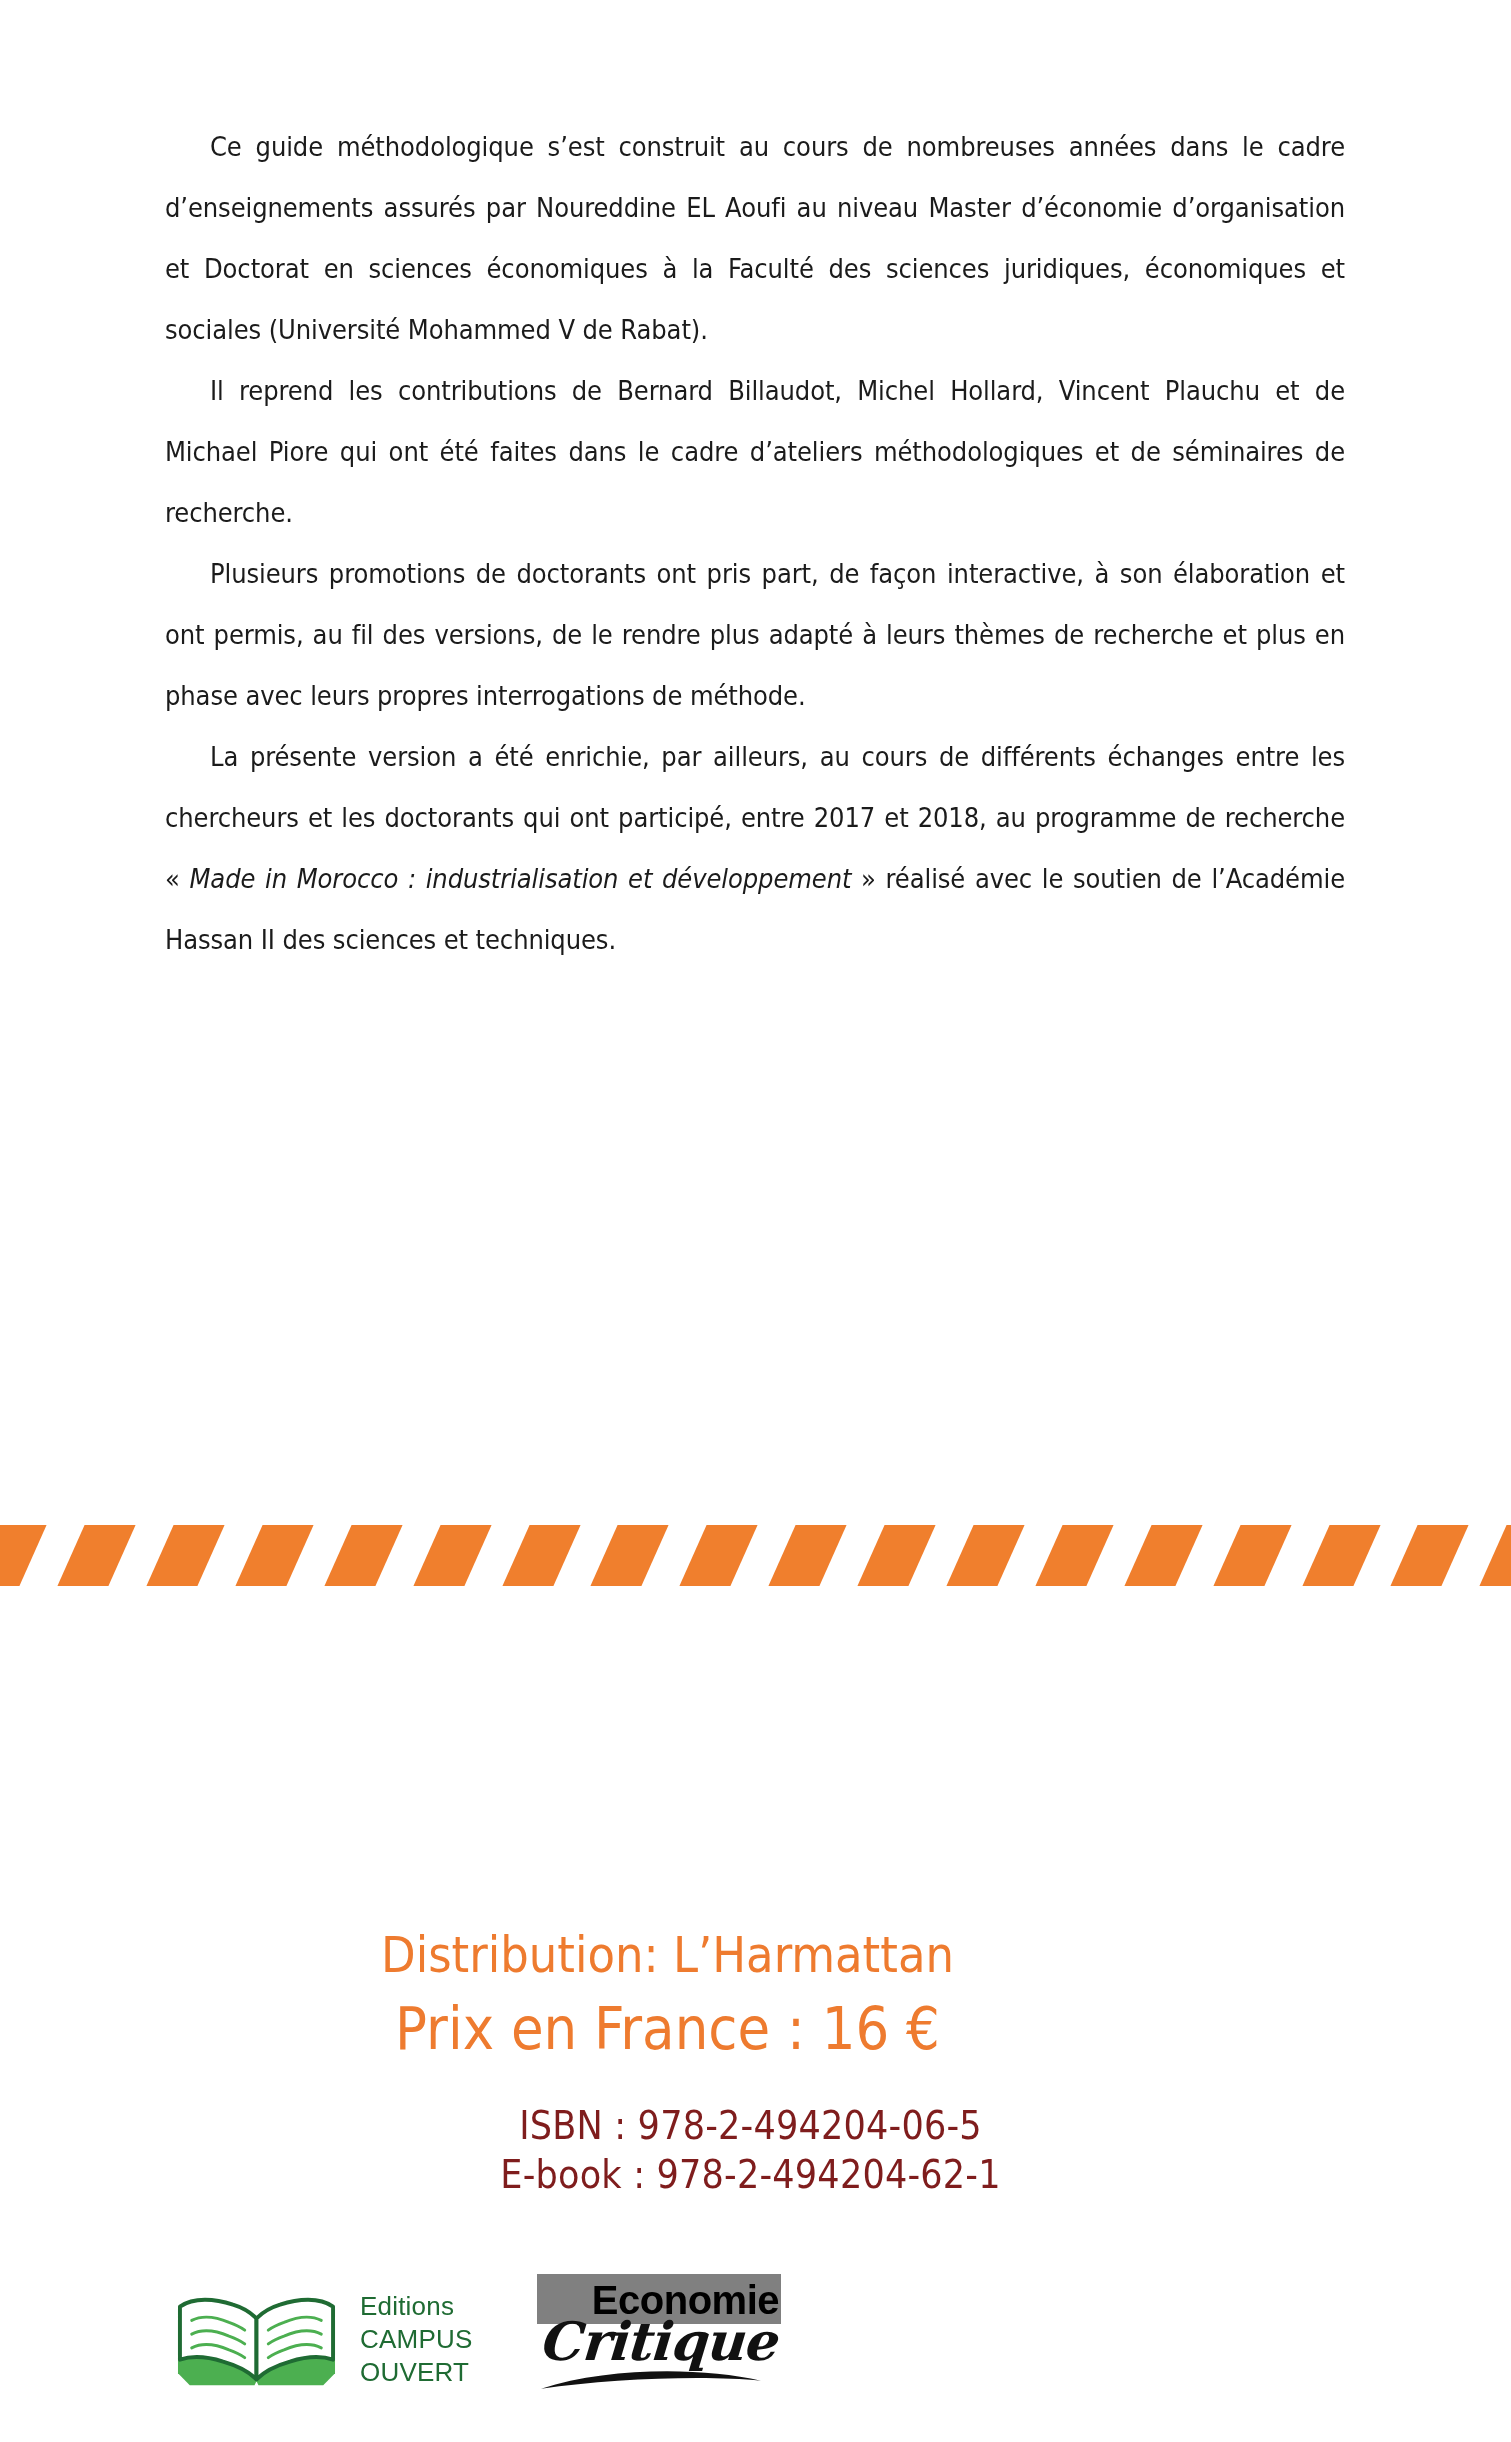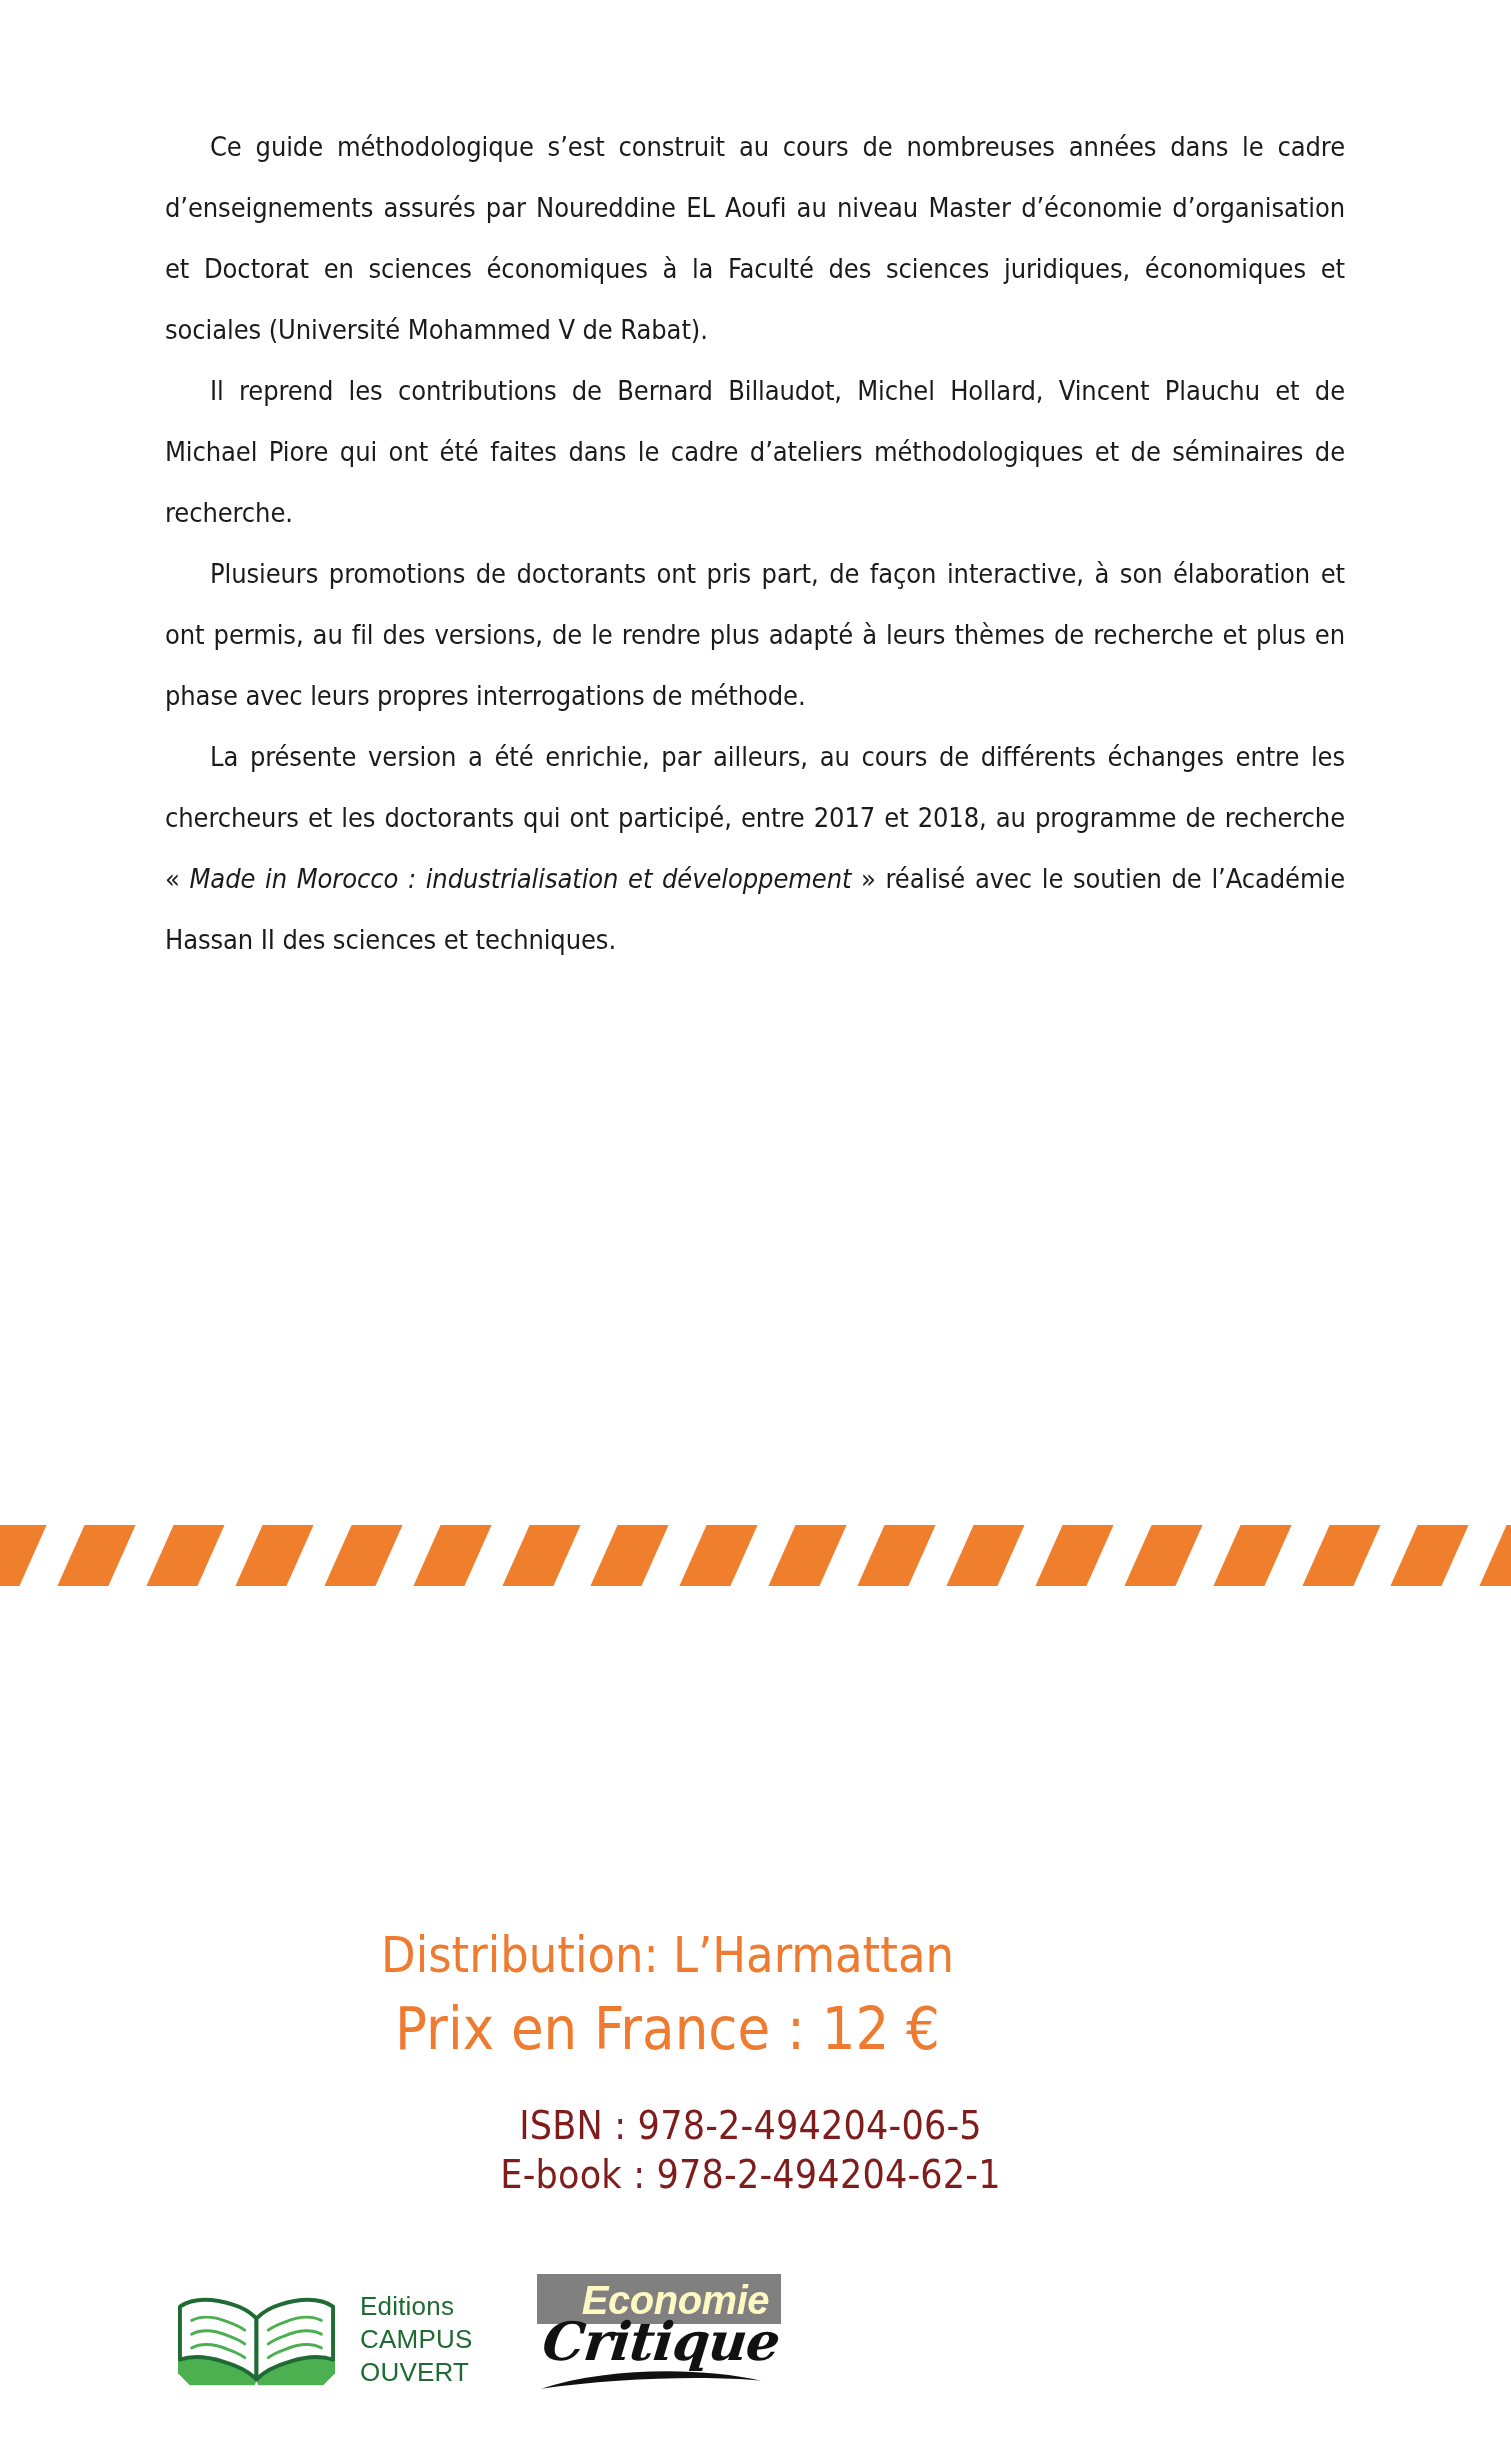--- a/index.html
+++ b/index.html
@@ -172,29 +172,28 @@
   .eco-band {
     position: absolute;
     left: 0;
     top: 0;
     width: 244px;
     height: 50px;
     background: #808080;
   }
   .eco-band span {
     position: absolute;
-    right: 12px;
+    right: 2px;
     top: 3px;
-    color: #fef9c3;
+    color: #000000;
     font-family: "Liberation Sans", sans-serif;
     font-weight: bold;
     font-size: 40px;
     line-height: 46px;
     letter-spacing: -0.5px;
-    font-style: italic;
   }
   .eco-script {
     position: absolute;
     left: 5.9px;
     top: 35px;
     color: #111111;
     font-family: "DejaVu Serif", serif;
     font-style: italic;
     font-weight: bold;
     font-size: 53px;
@@ -239,21 +238,21 @@
       <div class="stripe" style="left: 1138px; background: rgb(240, 127, 45);"></div>
       <div class="stripe" style="left: 1227px; background: rgb(240, 127, 45);"></div>
       <div class="stripe" style="left: 1316px; background: rgb(240, 127, 45);"></div>
       <div class="stripe" style="left: 1404px; background: rgb(240, 127, 45);"></div>
       <div class="stripe" style="left: 1493px; background: rgb(240, 127, 45);"></div>
     </div>
 
 
   <div class="distribution-block">
     <div class="distribution">Distribution: L’Harmattan</div>
-    <div class="price">Prix en France : 12 €</div>
+    <div class="price">Prix en France : 16 €</div>
   </div>
 
   <div class="isbn-block">
     <div>ISBN : 978-2-494204-06-5</div>
     <div>E-book : 978-2-494204-62-1</div>
   </div>
 
   <div class="logos">
 
     <div class="campus-logo">

